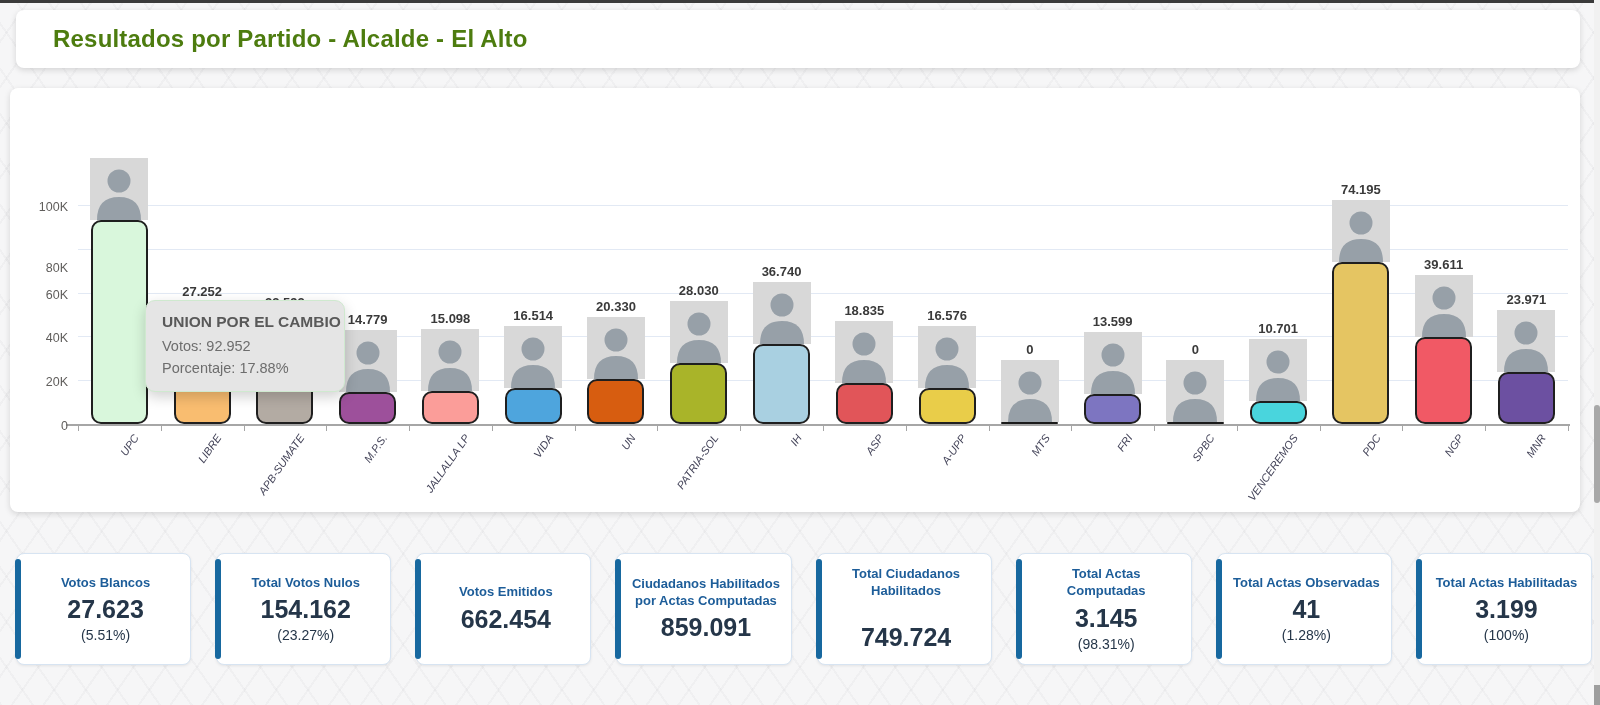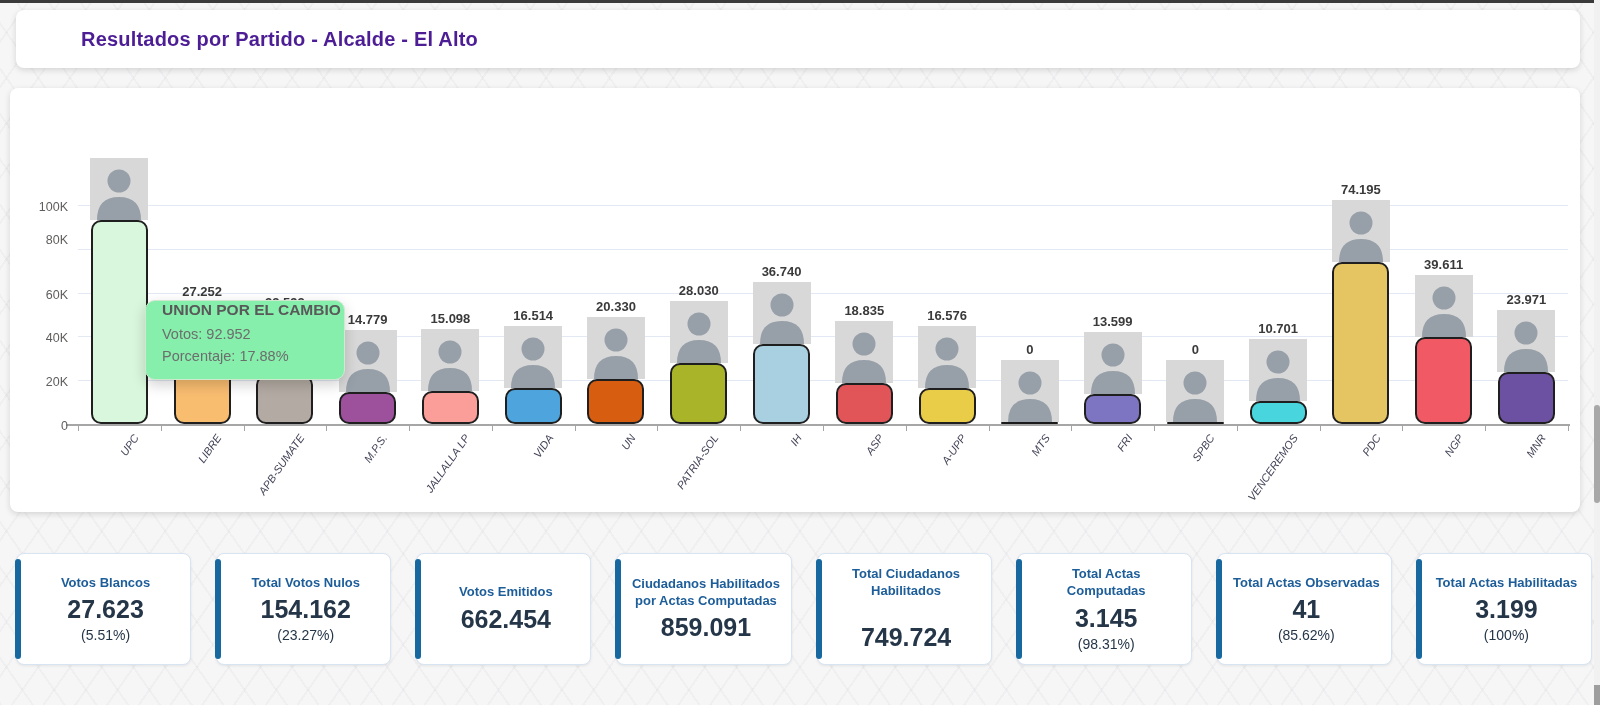--- a/index.html
+++ b/index.html
@@ -12,21 +12,21 @@
       repeating-linear-gradient(-55deg, rgba(120,120,130,0.05) 0 2px, transparent 2px 26px);
     position:relative;
   }
   .top-edge { position:absolute; left:0; top:0; width:1600px; height:3px; background:#3b3b3b; }
 
   .title-card {
     position:absolute; left:16px; top:10px; width:1564px; height:58px;
     background:#ffffff; border-radius:8px; box-shadow:0 2px 6px rgba(0,0,0,.14);
     display:flex; align-items:center; padding-left:37px;
   }
-  .title-card h1 { font-size:20px; font-weight:bold; color:#4c1d95; letter-spacing:.2px;margin-left:28px; }
+  .title-card h1 { font-size:24px; font-weight:bold; color:#4d7c0f; letter-spacing:.2px; }
 
   .chart-panel {
     position:absolute; left:10px; top:88px; width:1570px; height:424px;
     background:#ffffff; border-radius:8px; box-shadow:0 2px 6px rgba(0,0,0,.14);
   }
   .plot { position:absolute; inset:0; }
   .gridline { position:absolute; left:68px; width:1490px; height:1px; background:#e2e9f4; }
   .baseline { position:absolute; left:56px; width:1504px; height:2px; background:#a6a6a6; bottom:86px; }
   .xtick { position:absolute; width:1px; height:5px; background:#a6a6a6; bottom:81px; }
   .ylab { position:absolute; left:10px; width:48px; text-align:right; font-size:12.5px; color:#605e5c; }
@@ -39,22 +39,22 @@
   .bar { width:57px; border:2px solid #1f1f1f; border-radius:10px; }
   .bar.zero { border:none; border-radius:1px; width:57px; }
   .cat-label {
     position:absolute; top:calc(100% + 8px); right:50%; margin-right:-12px;
     white-space:nowrap; font-size:11px; font-style:italic; color:#45455a;
     transform:rotate(-55deg); transform-origin:100% 0;
   }
 
   .chart-tooltip {
     position:absolute; left:135px; top:212px; width:200px;
-    background:#86efac; border:1px solid #cfe9cf; border-radius:10px;
-    box-shadow:0 5px 14px rgba(0,0,0,.18); padding:0 16px 11px 16px; z-index:20;
+    background:#e5e5e5; border:1px solid #cfe9cf; border-radius:10px;
+    box-shadow:0 5px 14px rgba(0,0,0,.18); padding:12px 16px 11px 16px; z-index:20;
   }
   .chart-tooltip .tt-title { font-size:15.5px; font-weight:bold; color:#595959; margin-bottom:4px; white-space:nowrap; }
   .chart-tooltip .tt-line { font-size:14.5px; color:#6d6d6d; line-height:1.55; white-space:nowrap; }
 
   .cards-row {
     position:absolute; left:16px; top:553px; width:1576px; height:112px;
     display:flex; gap:25px;
   }
   .kpi-card {
     position:relative; flex:1 1 0; background:#ffffff;
@@ -308,21 +308,21 @@
       </div>
     <div class="chart-tooltip">
       <div class="tt-title">UNION POR EL CAMBIO</div>
       <div class="tt-line">Votos: 92.952</div>
       <div class="tt-line">Porcentaje: 17.88%</div>
     </div>
   <div class="ylab" style="bottom: 79px;">0</div>
       <div class="ylab" style="bottom: 122.8px;">20K</div>
       <div class="ylab" style="bottom: 166.6px;">40K</div>
       <div class="ylab" style="bottom: 210.4px;">60K</div>
-      <div class="ylab" style="bottom: 265px;">80K</div>
+      <div class="ylab" style="bottom: 237px;">80K</div>
       <div class="ylab" style="bottom: 298px;">100K</div>
       <div class="xtick" style="left: 68px;"></div>
       <div class="xtick" style="left: 150.778px;"></div>
       <div class="xtick" style="left: 233.556px;"></div>
       <div class="xtick" style="left: 316.333px;"></div>
       <div class="xtick" style="left: 399.111px;"></div>
       <div class="xtick" style="left: 481.889px;"></div>
       <div class="xtick" style="left: 564.667px;"></div>
       <div class="xtick" style="left: 647.444px;"></div>
       <div class="xtick" style="left: 730.222px;"></div>
@@ -370,21 +370,21 @@
     <div class="kpi-card">
       <div class="kpi-accent" style="background: rgb(23, 104, 159);"></div>
       <div class="kpi-title" style="color: rgb(29, 93, 153);">Total Actas Computadas</div>
       <div class="kpi-value" style="color: rgb(37, 54, 73);">3.145</div>
       <div class="kpi-pct" style="color: rgb(37, 54, 73);">(98.31%)</div>
     </div>
     <div class="kpi-card">
       <div class="kpi-accent" style="background: rgb(23, 104, 159);"></div>
       <div class="kpi-title" style="color: rgb(29, 93, 153);">Total Actas Observadas</div>
       <div class="kpi-value" style="color: rgb(37, 54, 73);">41</div>
-      <div class="kpi-pct" style="color: rgb(37, 54, 73);">(85.62%)</div>
+      <div class="kpi-pct" style="color: rgb(37, 54, 73);">(1.28%)</div>
     </div>
     <div class="kpi-card">
       <div class="kpi-accent" style="background: rgb(23, 104, 159);"></div>
       <div class="kpi-title" style="color: rgb(29, 93, 153);">Total Actas Habilitadas</div>
       <div class="kpi-value" style="color: rgb(37, 54, 73);">3.199</div>
       <div class="kpi-pct" style="color: rgb(37, 54, 73);">(100%)</div>
     </div>
   </div>
 
 <div class="scrollbar">

